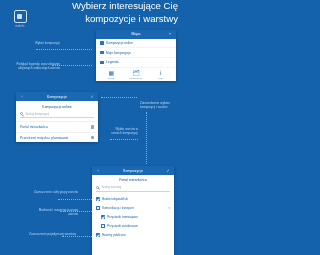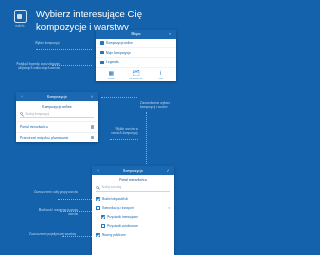--- a/index.html
+++ b/index.html
@@ -24,22 +24,22 @@
   }
   .logo-mark:before {
     content:""; position:absolute; left:2.5px; top:2.5px;
     width:5px; height:5px; background:#cfe0f2; border-radius:1px;
   }
   .logo-text {
     font-size:2.6px; letter-spacing:.35px; color:#b9d2ea;
     margin-top:1.5px; text-transform:lowercase;
   }
   .title {
-    position:absolute; left:36px; top:8px; width:142px;
-    text-align:left; font-size:9.6px; line-height:12.5px;
+    position:absolute; left:36px; top:0; width:142px;
+    text-align:right; font-size:9.6px; line-height:12.5px;
     color:#ffffff; font-weight:400;
   }
 
   
   .panel {
     position:absolute; background:#ffffff;
     box-shadow:0 1px 3px rgba(0,0,0,.28);
   }
   .panel-bar {
     background:#1a68b2; height:8.5px;

